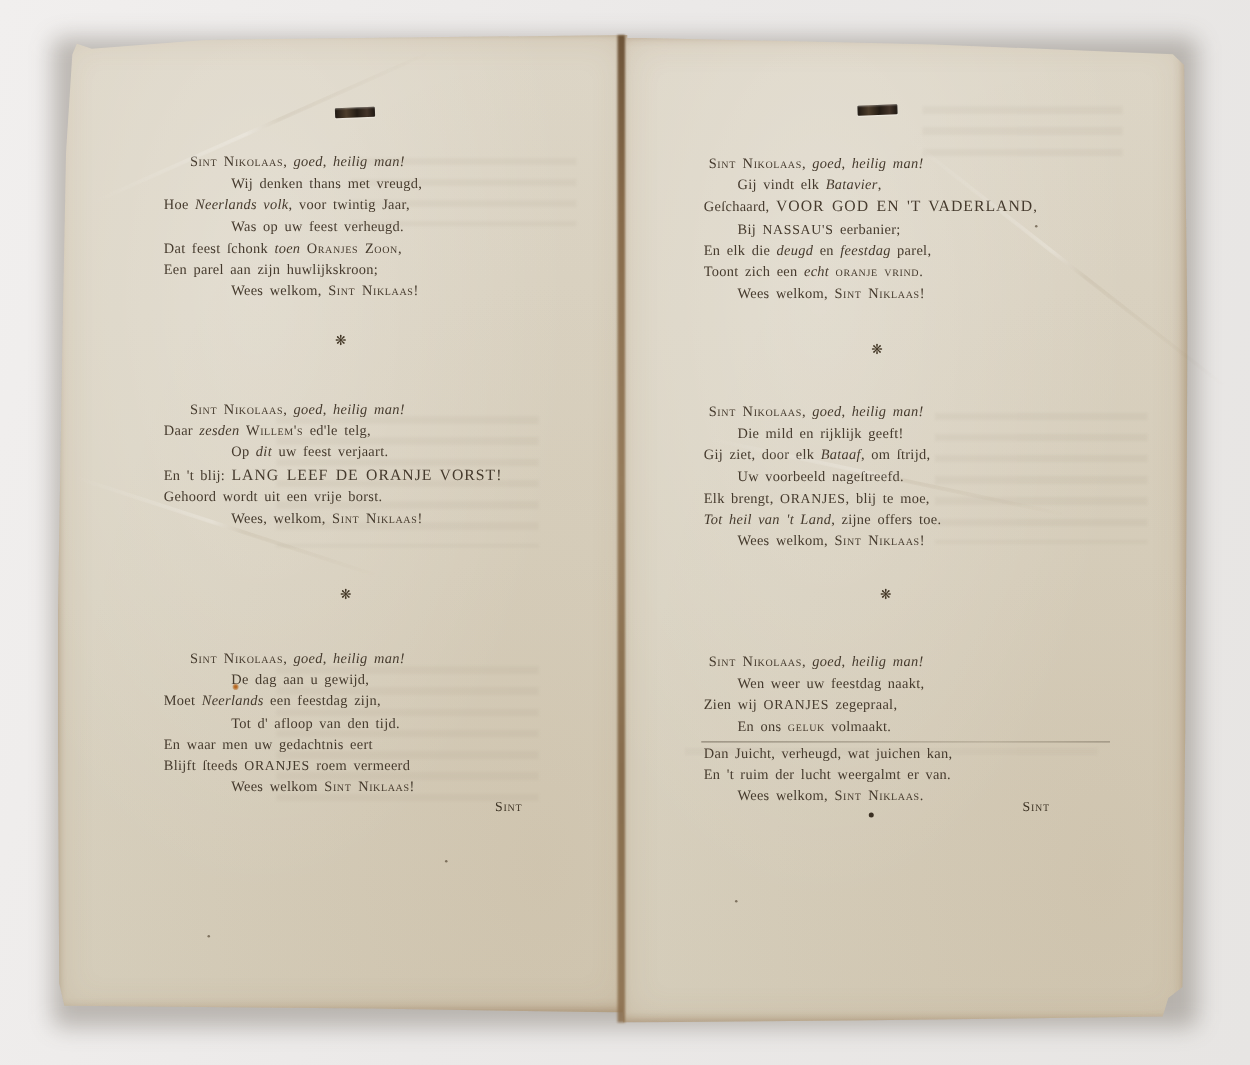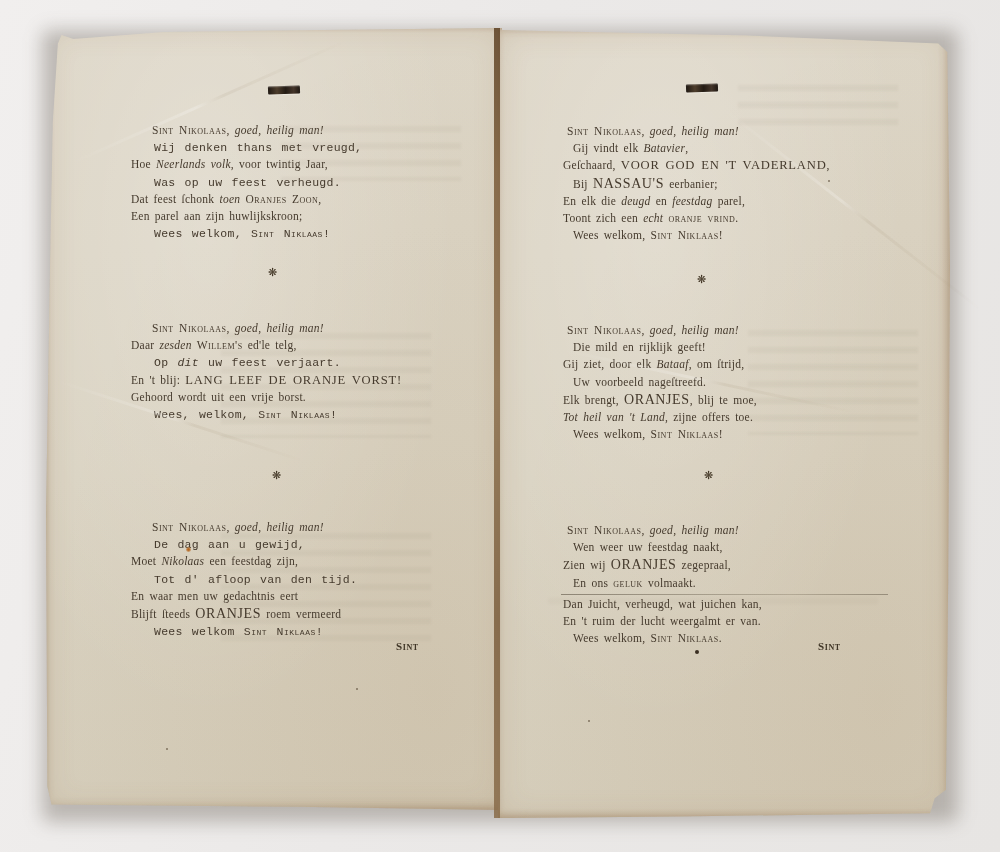--- a/index.html
+++ b/index.html
@@ -53,32 +53,32 @@
     position:absolute;width:32px;height:8px;z-index:3;border-radius:1px;
     background:linear-gradient(90deg,#1f1812,#4d3d2c 28%,#241c14 55%,#44352a 80%,#1f1812);
     box-shadow:0 1px 1px rgba(255,255,255,.35), inset 0 1px 1px rgba(255,255,255,.25);
     transform:rotate(-2deg);
   }
 
   .text-block{position:absolute;color:#453a2d;}
   .stanza{position:absolute;white-space:nowrap;}
   .line{font-size:11.5px;line-height:17.2px;letter-spacing:.25px;word-spacing:2px;white-space:nowrap;}
   .page-left  .line.ind1{margin-left:21px;}
-  .page-left  .line.ind2{margin-left:23px;font-family:Liberation Mono, monospace;}
+  .page-left  .line.ind2{margin-left:54px;}
   .page-right .line.ind1{margin-left:4px;}
-  .page-right .line.ind2{margin-left:10px;}
+  .page-right .line.ind2{margin-left:27px;}
   .seg-n{}
   .seg-i{font-style:italic;}
   .seg-sc{font-variant:small-caps;letter-spacing:.5px;}
-  .seg-c{letter-spacing:.6px;font-size:14px;}
+  .seg-c{letter-spacing:.6px;font-size:11px;}
   .seg-C{font-size:12.6px;font-weight:normal;letter-spacing:.8px;}
   .print-rule{height:1px;margin:2px 0 1px -2px;width:327px;
     background:linear-gradient(90deg,rgba(80,70,55,.55),rgba(120,110,90,.35) 70%,rgba(80,70,55,.45));}
   .ornament{position:absolute;font-size:11px;color:#3f3322;z-index:3;}
-  .catchword{position:absolute;font-size:11px;font-variant:small-caps;letter-spacing:.6px;color:#3f3526;z-index:3;font-weight:bold;}
+  .catchword{position:absolute;font-size:11px;font-variant:small-caps;letter-spacing:.6px;color:#3f3526;z-index:3;}
   .press-mark{position:absolute;width:4px;height:4px;border-radius:50%;background:#3a2f22;z-index:3;}
 
   .ghost{position:absolute;z-index:2;pointer-events:none;opacity:.5;filter:blur(1.3px);
     background:repeating-linear-gradient(180deg,rgba(140,128,106,.14) 0 6px,transparent 6px 17px);}
   .speck{position:absolute;border-radius:50%;z-index:3;}
   .speck.rust{width:5px;height:5px;background:radial-gradient(circle,#b5651d 20%,rgba(181,101,29,.25) 80%,transparent);}
   .speck.dot{width:2px;height:2px;background:rgba(70,55,35,.6);}
 </style>
 </head>
 <body>
@@ -107,21 +107,21 @@
       <div class="line ind0"><span class="seg-n">Daar </span><span class="seg-i">zesden</span><span class="seg-n"> </span><span class="seg-sc">Willem's</span><span class="seg-n"> ed'le telg,</span></div>
       <div class="line ind2"><span class="seg-n">Op </span><span class="seg-i">dit</span><span class="seg-n"> uw feest verjaart.</span></div>
       <div class="line ind0"><span class="seg-n">En 't blij: </span><span class="seg-C">LANG LEEF DE ORANJE VORST!</span></div>
       <div class="line ind0"><span class="seg-n">Gehoord wordt uit een vrije borst.</span></div>
       <div class="line ind2"><span class="seg-n">Wees, welkom, </span><span class="seg-sc">Sint Niklaas</span><span class="seg-n">!</span></div>
     </div>
   <div class="ornament" style="left:226px;top:441px;">❋</div>
   <div class="text-block stanza" style="left:85px;top:491px;">
       <div class="line ind1"><span class="seg-sc">Sint Nikolaas</span><span class="seg-n">, </span><span class="seg-i">goed</span><span class="seg-n">, </span><span class="seg-i">heilig man!</span></div>
       <div class="line ind2"><span class="seg-n">De dag aan u gewijd,</span></div>
-      <div class="line ind0"><span class="seg-n">Moet </span><span class="seg-i">Nikolaas</span><span class="seg-n"> een feestdag zijn,</span></div>
+      <div class="line ind0"><span class="seg-n">Moet </span><span class="seg-i">Neerlands</span><span class="seg-n"> een feestdag zijn,</span></div>
       <div class="line ind2"><span class="seg-n">Tot d' afloop van den tijd.</span></div>
       <div class="line ind0"><span class="seg-n">En waar men uw gedachtnis eert</span></div>
       <div class="line ind0"><span class="seg-n">Blijft ſteeds </span><span class="seg-c">ORANJES</span><span class="seg-n"> roem vermeerd</span></div>
       <div class="line ind2"><span class="seg-n">Wees welkom </span><span class="seg-sc">Sint Niklaas</span><span class="seg-n">!</span></div>
     </div>
 
   <div class="catchword" style="left:350px;top:612px;">Sint</div>
 
   <div class="speck rust" style="left:140px;top:519px;"></div>
   <div class="speck dot" style="left:310px;top:660px;"></div>

